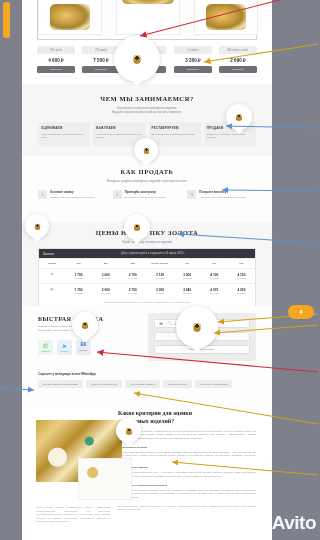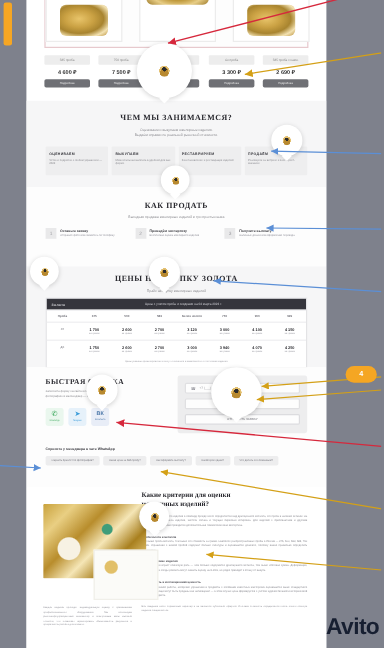--- a/index.html
+++ b/index.html
@@ -115,21 +115,21 @@
        border-radius:50%; }
 
   
   svg.anno { position:absolute; left:0; top:0; width:318px; height:540px; pointer-events:none; }
 
   
   .badge4 { position:absolute; width:26px; height:14px; border-radius:7px; background:#f5a623; color:#fff;
             font-size:6px; font-weight:bold; display:flex; align-items:center; justify-content:center; }
 
   
-  .wm { position:absolute; right:2px; bottom:6px; display:flex; align-items:center; gap:2px; color:#0f172a; opacity:.92;}
+  .wm { position:absolute; right:2px; bottom:6px; display:flex; align-items:center; gap:2px; color:#ffffff; opacity:.92;}
   .wm .mark { position:relative; width:26px; height:20px;}
   .wm .mark i { position:absolute; border-radius:50%; display:block;}
   .wm .mark i.a{ left:0; top:3px; width:13px; height:13px; border:3px solid #fff;}
   .wm .mark i.b{ left:14px; top:0; width:7px; height:7px; background:#fff;}
   .wm .mark i.c{ left:14px; top:10px; width:9px; height:9px; background:#fff;}
   .wm .txt { font-size:19px; font-weight:bold; letter-spacing:-.5px; font-family:"Liberation Sans", sans-serif;}
 </style>
 </head>
 <body>
 

